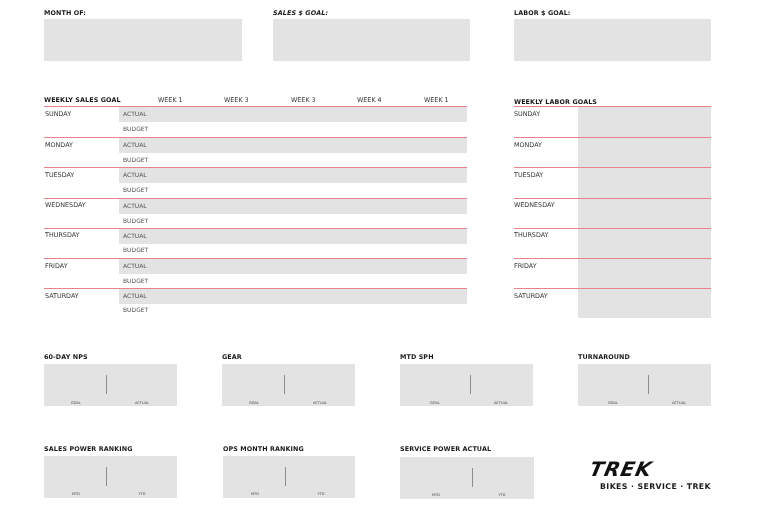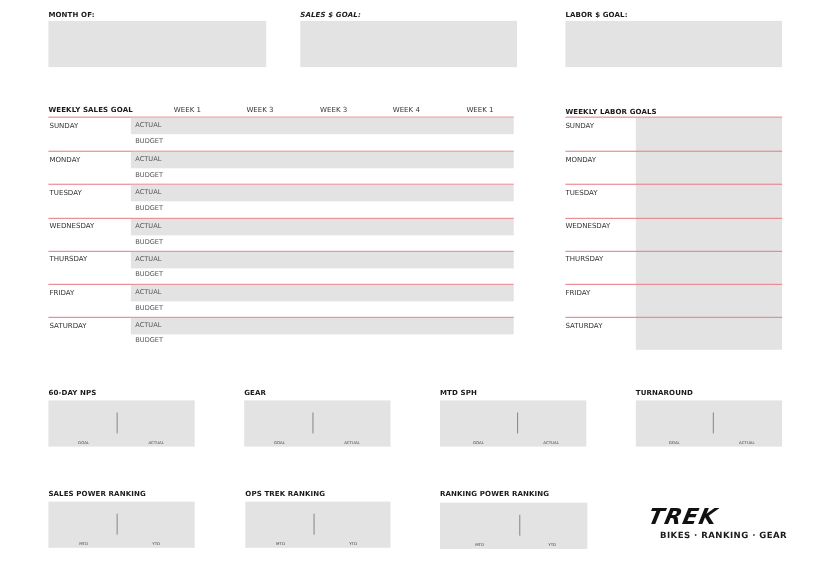--- a/index.html
+++ b/index.html
@@ -130,28 +130,28 @@
   <div class="kpi-sub" style="left:101px; top:37px;">ACTUAL</div>
 </div>
 
 <div class="abs lbl-bold" style="left:44px; top:445px;">SALES POWER RANKING</div>
 <div class="abs kpi-box" style="left:44px; top:456px; width:133px; height:42px;">
   <div class="kpi-divider" style="left:62px; top:11px; height:19px;"></div>
   <div class="kpi-sub" style="left:32px; top:36px;">MTD</div>
   <div class="kpi-sub" style="left:98px; top:36px;">YTD</div>
 </div>
 
-<div class="abs lbl-bold" style="left:223px; top:445px;">OPS TREK RANKING</div>
+<div class="abs lbl-bold" style="left:223px; top:445px;">OPS MONTH RANKING</div>
 <div class="abs kpi-box" style="left:223px; top:456px; width:132px; height:42px;">
   <div class="kpi-divider" style="left:62px; top:11px; height:19px;"></div>
   <div class="kpi-sub" style="left:32px; top:36px;">MTD</div>
   <div class="kpi-sub" style="left:98px; top:36px;">YTD</div>
 </div>
 
-<div class="abs lbl-bold" style="left:400px; top:445px;">RANKING POWER RANKING</div>
+<div class="abs lbl-bold" style="left:400px; top:445px;">SERVICE POWER ACTUAL</div>
 <div class="abs kpi-box" style="left:400px; top:457px; width:134px; height:42px;">
   <div class="kpi-divider" style="left:72px; top:11px; height:19px;"></div>
   <div class="kpi-sub" style="left:36px; top:36px;">MTD</div>
   <div class="kpi-sub" style="left:102px; top:36px;">YTD</div>
 </div>
 
 <div class="abs trek" style="left:590px; top:459px;">TREK</div>
-<div class="abs tagline" style="left:600px; top:482px;">BIKES · RANKING · GEAR</div>
+<div class="abs tagline" style="left:600px; top:482px;">BIKES · SERVICE · TREK</div>
 
 </body></html>

